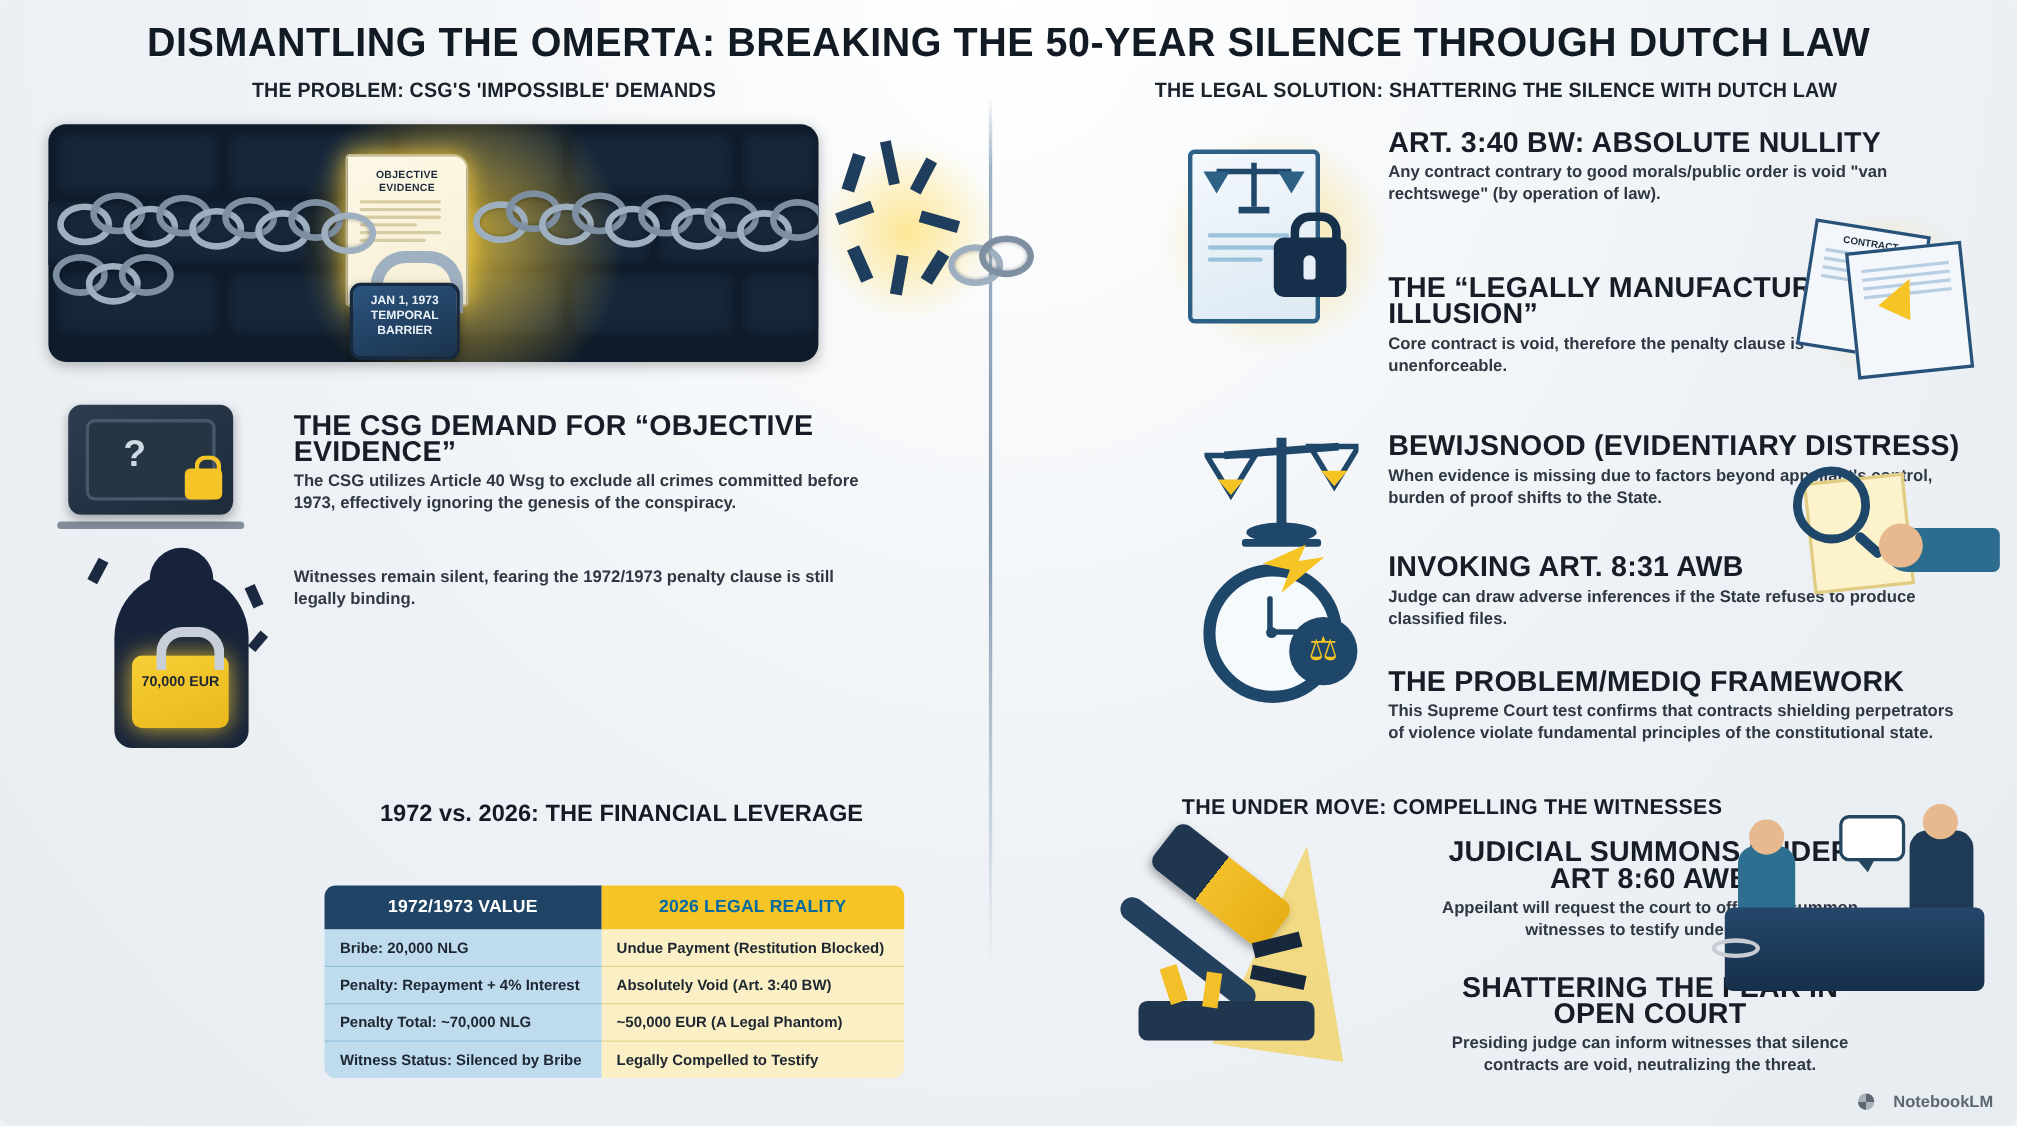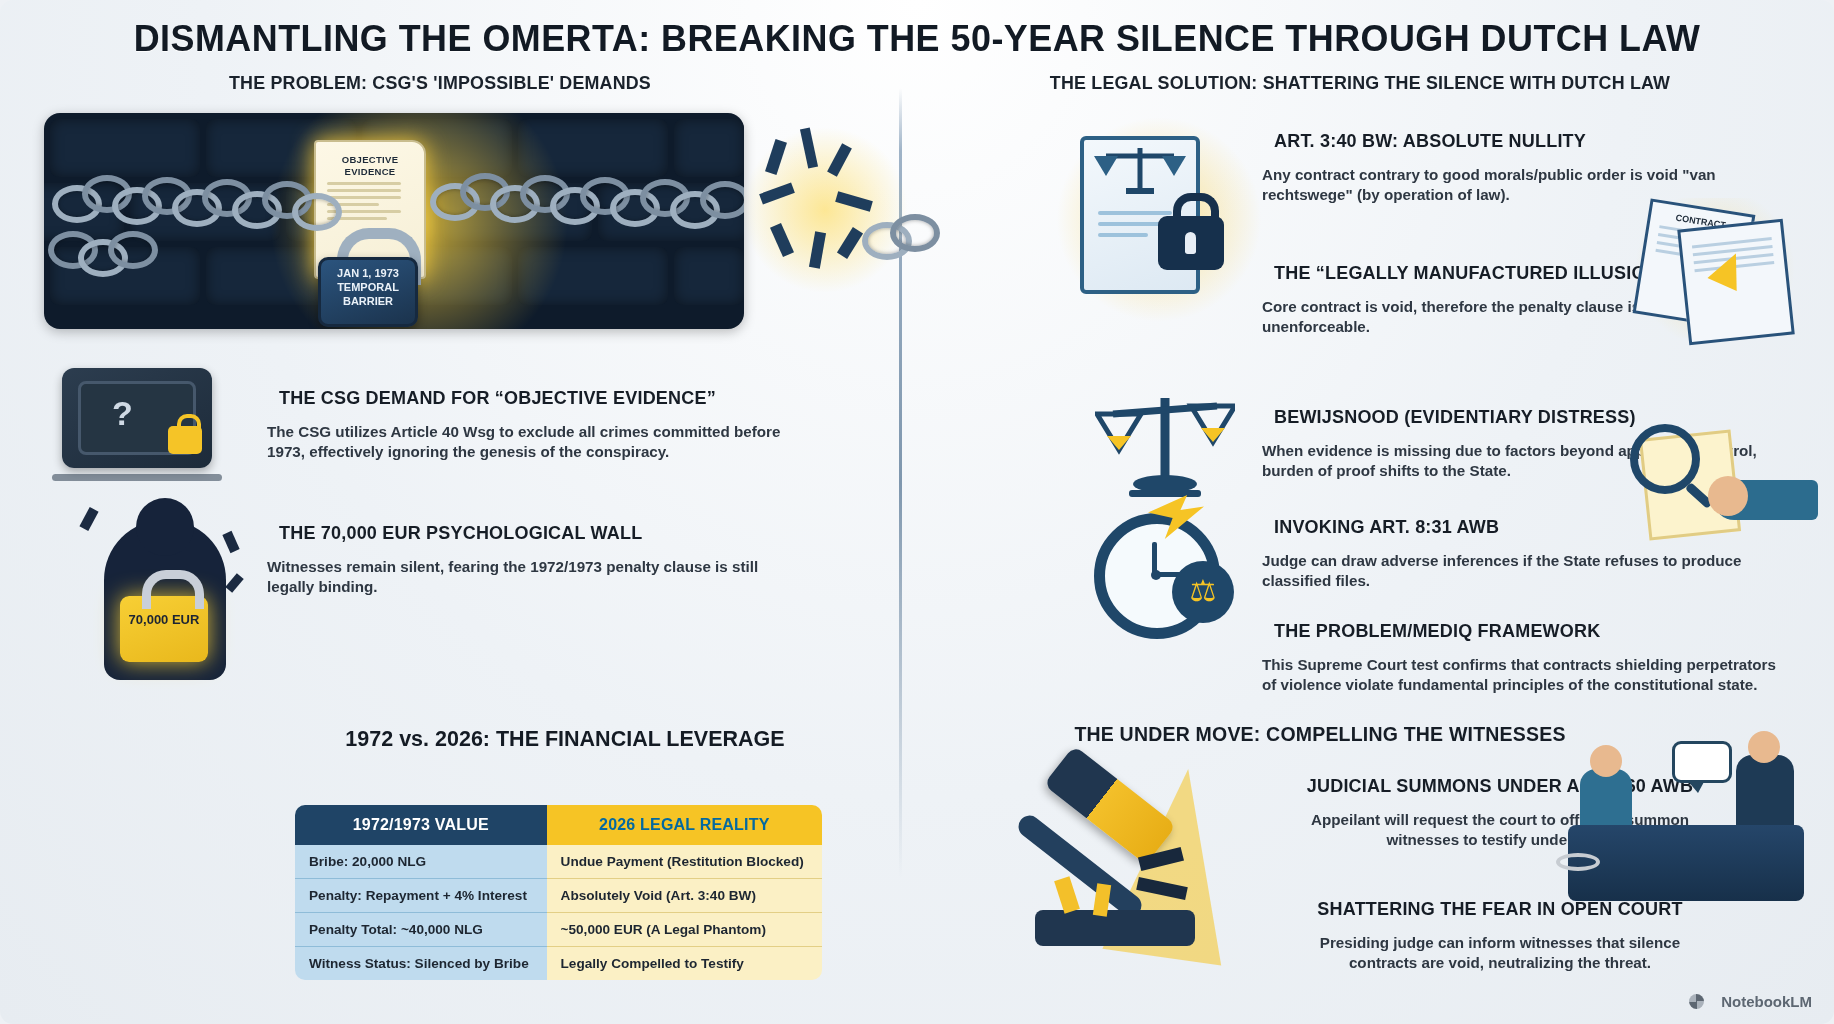--- a/index.html
+++ b/index.html
@@ -86,21 +86,21 @@
   .link.dark{border-color:#7d8fa1;}
   .burst{position:absolute;left:760px;top:140px;width:120px;height:130px;}
   .shard{position:absolute;background:#1f3d5c;}
   .sparkglow{
     position:absolute;left:735px;top:120px;width:180px;height:180px;
     background:radial-gradient(circle,rgba(255,214,64,.55) 0%,rgba(255,214,64,0) 65%);
   }
   
   .blk{position:absolute;}
   .blk h3{
-    margin:12px;font-size:18px;font-weight:bold;color:#161d26;
+    margin:0;font-size:26px;font-weight:bold;color:#161d26;
     line-height:24px;letter-spacing:.2px;
   }
   .blk p{
     margin:6px 0 0 0;font-size:15.2px;color:#2e3742;line-height:20px;
     font-weight:600;
   }
   .icon-art{position:absolute;}
   
   .safe{
     width:150px;height:100px;background:linear-gradient(150deg,#2c3d4f,#1d2b3a);
@@ -375,21 +375,20 @@
       <div class="eurlock">
         <span>70,000 EUR</span>
       </div>
       <div class="shard" style="left:4px;top:10px;width:10px;height:22px;background:#1b2a41;transform:rotate(28deg);position:absolute;"></div>
       <div class="shard" style="left:146px;top:34px;width:10px;height:20px;background:#1b2a41;transform:rotate(-24deg);position:absolute;"></div>
       <div class="shard" style="left:150px;top:76px;width:9px;height:18px;background:#1b2a41;transform:rotate(40deg);position:absolute;"></div>
     </div>
   </div>
 
   <div class="blk" style="left:267px;top:509px;width:520px;">
-    <h3>THE 70,000 EUR PSYCHOLOGICAL WALL</h3>
     <p>Witnesses remain silent, fearing the 1972/1973 penalty clause is still legally binding.</p>
   </div>
 
   <div class="tbl-title">1972 vs. 2026: THE FINANCIAL LEVERAGE</div>
   <div class="tblwrap">
     <table class="cmp">
       <thead>
         <tr>
           <th class="l">1972/1973 VALUE</th>
           <th class="r">2026 LEGAL REALITY</th>
@@ -398,21 +397,21 @@
       <tbody>
         <tr>
           <td class="l">Bribe: 20,000 NLG</td>
           <td class="r">Undue Payment (Restitution Blocked)</td>
         </tr>
         <tr>
           <td class="l">Penalty: Repayment + 4% Interest</td>
           <td class="r">Absolutely Void (Art. 3:40 BW)</td>
         </tr>
         <tr>
-          <td class="l">Penalty Total: ~40,000 NLG</td>
+          <td class="l">Penalty Total: ~70,000 NLG</td>
           <td class="r">~50,000 EUR (A Legal Phantom)</td>
         </tr>
         <tr>
           <td class="l">Witness Status: Silenced by Bribe</td>
           <td class="r">Legally Compelled to Testify</td>
         </tr>
       </tbody>
     </table>
   </div>
 

